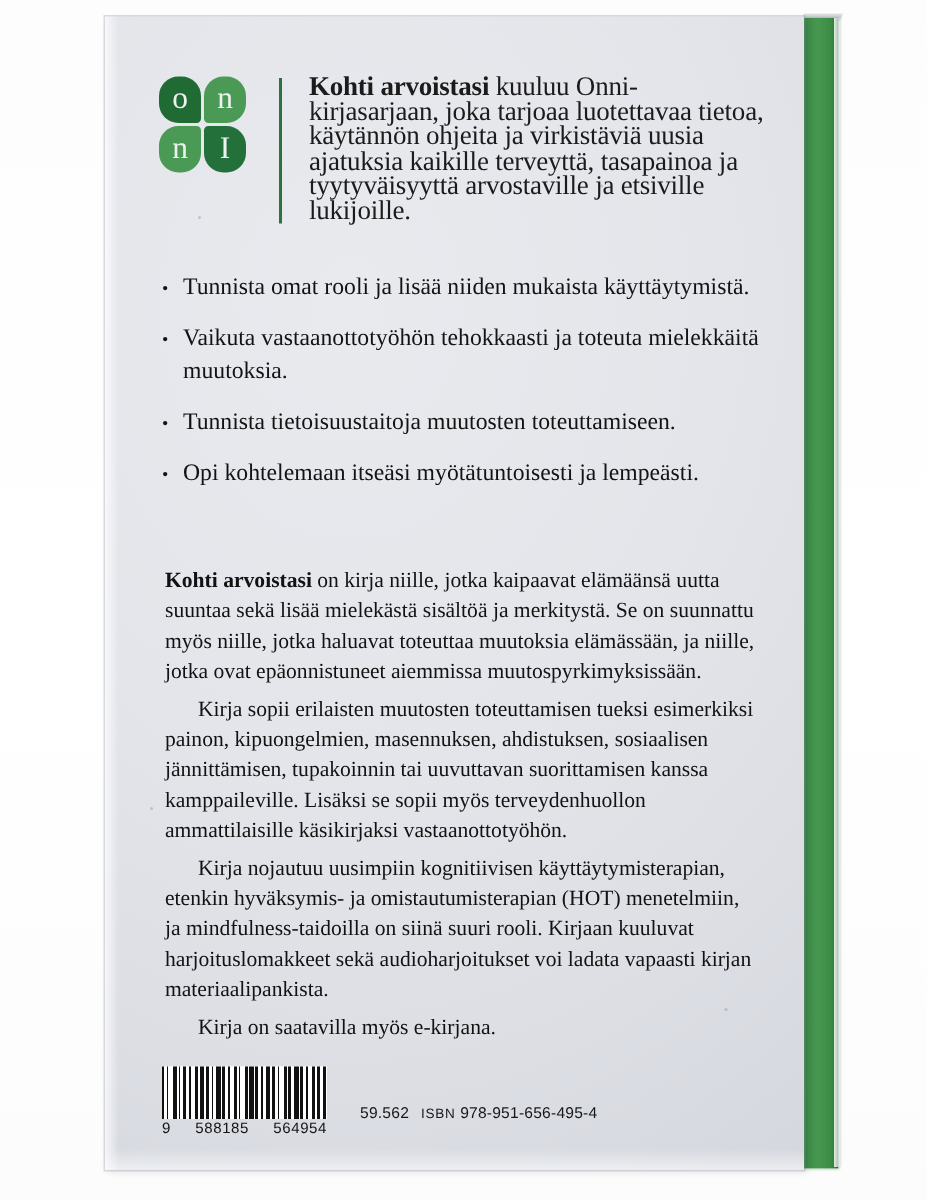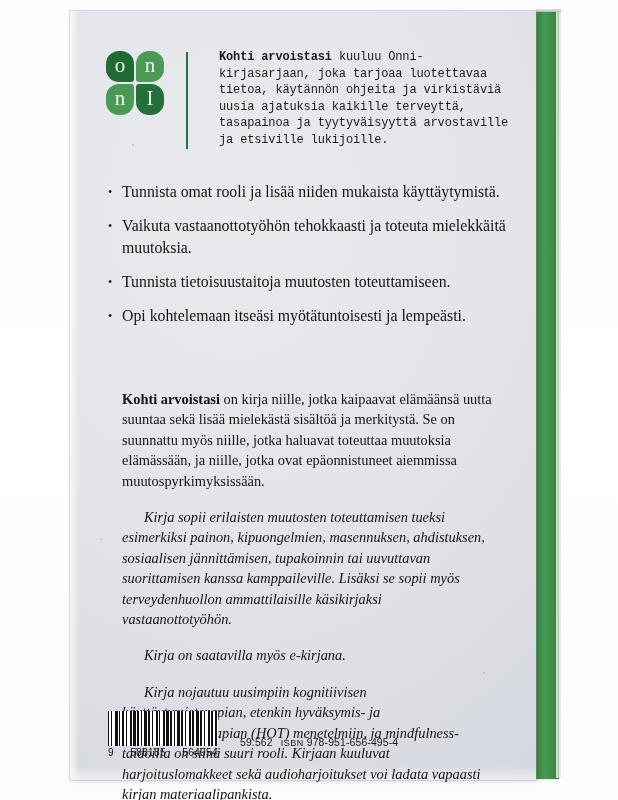--- a/index.html
+++ b/index.html
@@ -134,26 +134,25 @@
     align-self: stretch;
     min-height: 68px;
     background: #2f7040;
     margin-left: 22px;
     margin-right: 18px;
     margin-top: 3px;
   }
 
   #intro-text {
     flex: 1;
-    font-family: Liberation Mono, monospace;
-    font-size: 12px;
+    font-family: Liberation Serif, serif;
+    font-size: 18px;
     line-height: 16.6px;
     color: #1b1b1b;
     letter-spacing: -0.15px;
-    margin-left: 13px;
   }
   #intro-text b { font-weight: 700; }
 
   
   #bullets {
     position: absolute;
     left: 38px;
     top: 170px;
     width: 400px;
     font-family: "Liberation Serif", "DejaVu Serif", serif;
@@ -178,22 +177,22 @@
     position: absolute;
     left: 36px;
     top: 362px;
     width: 402px;
     font-family: "Liberation Serif", "DejaVu Serif", serif;
     font-size: 14.4px;
     line-height: 20.4px;
     color: #121212;
     text-align: left;
   }
-  #body-copy p { margin: 16px; }
-  #body-copy p.indent { text-indent: 22px; font-style: italic; }
+  #body-copy p { margin: 4px; }
+  #body-copy p.indent { text-indent: 22px; }
   #body-copy b { font-weight: 700; }
 
   
   #barcode-block {
     position: absolute;
     left: 38px;
     bottom: 22px;
     display: flex;
     align-items: flex-end;
   }
@@ -334,22 +333,22 @@
 
       <div class="bullet-item">
         <div class="bullet-dot">•</div>
         <div class="bullet-text">Opi kohtelemaan itseäsi myötätuntoisesti ja lempeästi.</div>
       </div>
     </div>
 
     <div id="body-copy">
       <p><b>Kohti arvoistasi</b><span> on kirja niille, jotka kaipaavat elämäänsä uutta suuntaa sekä lisää mielekästä sisältöä ja merkitystä. Se on suunnattu myös niille, jotka haluavat toteuttaa muutoksia elämässään, ja niille, jotka ovat epäonnistuneet aiemmissa muutospyrkimyksissään.</span></p>
       <p class="indent">Kirja sopii erilaisten muutosten toteuttamisen tueksi esimerkiksi painon, kipuongelmien, masennuksen, ahdistuksen, sosiaalisen jännittämisen, tupakoinnin tai uuvuttavan suorittamisen kanssa kamppaileville. Lisäksi se sopii myös terveydenhuollon ammattilaisille käsikirjaksi vastaanottotyöhön.</p>
+      <p class="indent">Kirja nojautuu uusimpiin kognitiivisen käyttäytymisterapian, etenkin hyväksymis- ja omistautumisterapian (HOT) menetelmiin, ja mindfulness-taidoilla on siinä suuri rooli. Kirjaan kuuluvat harjoituslomakkeet sekä audioharjoitukset voi ladata vapaasti kirjan materiaalipankista.</p>
       <p class="indent">Kirja on saatavilla myös e-kirjana.</p>
-      <p class="indent">Kirja nojautuu uusimpiin kognitiivisen käyttäytymisterapian, etenkin hyväksymis- ja omistautumisterapian (HOT) menetelmiin, ja mindfulness-taidoilla on siinä suuri rooli. Kirjaan kuuluvat harjoituslomakkeet sekä audioharjoitukset voi ladata vapaasti kirjan materiaalipankista.</p>
     </div>
 
     <div id="barcode-block">
       <div id="barcode">
         <div id="barcode-bars"></div>
         <div id="barcode-digits">
           <span>9</span>
           <span>588185</span>
           <span>564954</span>
         </div>

